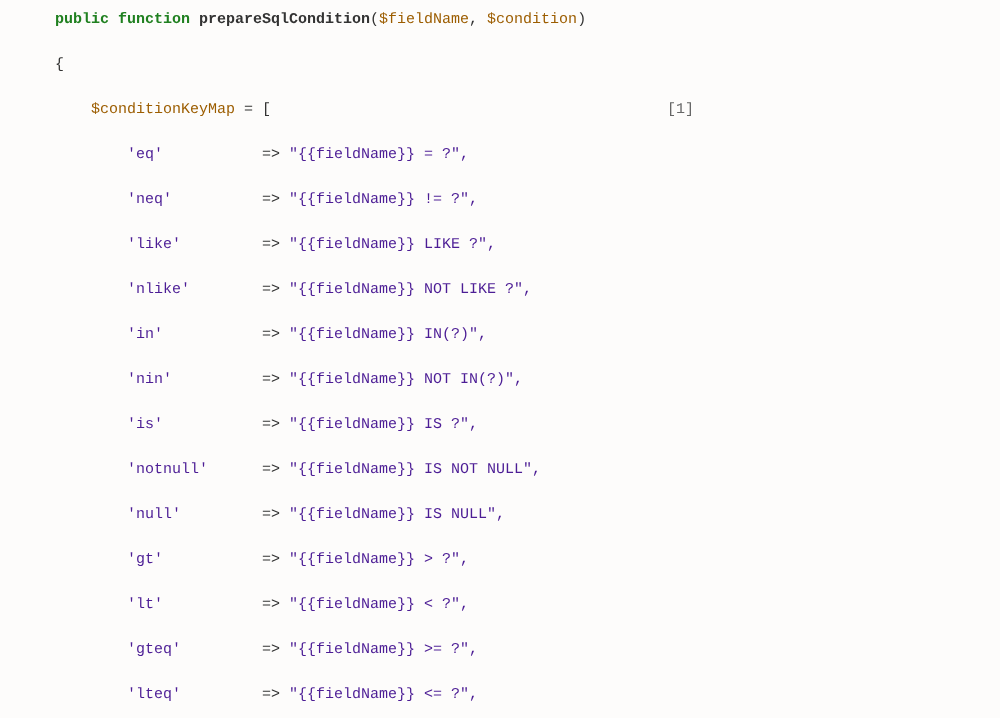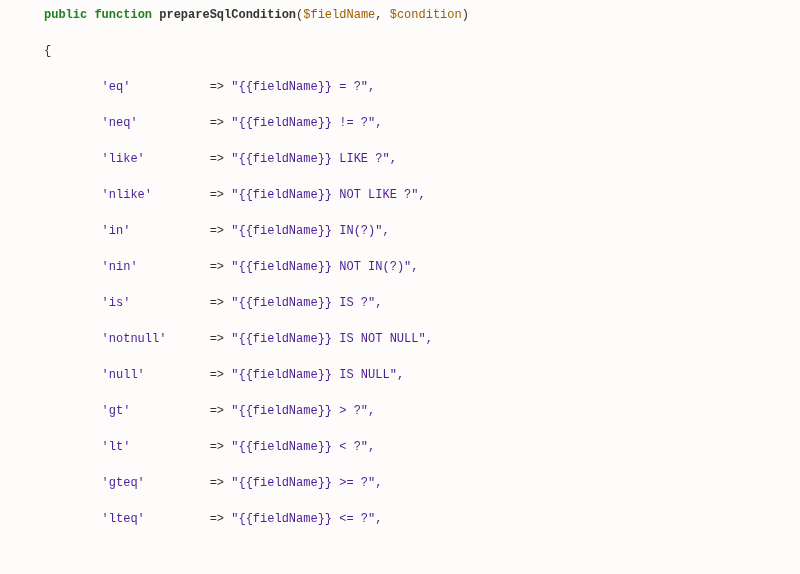--- a/index.html
+++ b/index.html
@@ -19,20 +19,21 @@
     .str { color: #4c1d95; }
     pre { white-space: pre; font-family: inherit; }
     .ann { color: #666; }
     .line { display: block; padding-left: 36px; }
   </style>
 </head>
 <body>
 
 <pre><span class="line"><span class="kw">public</span> <span class="kw">function</span> <span class="fn">prepareSqlCondition</span>(<span class="var">$fieldName</span>, <span class="var">$condition</span>)</span>
 <span class="line">{</span>
+<span class="line">    <span class="var">$conditionKeyMap</span> = [                                            <span class="ann">[1]</span></span>
 <span class="line">        <span class="str">'eq'</span>           =&gt; <span class="str">"{{fieldName}} = ?",</span></span>
 <span class="line">        <span class="str">'neq'</span>          =&gt; <span class="str">"{{fieldName}} != ?",</span></span>
 <span class="line">        <span class="str">'like'</span>         =&gt; <span class="str">"{{fieldName}} LIKE ?",</span></span>
 <span class="line">        <span class="str">'nlike'</span>        =&gt; <span class="str">"{{fieldName}} NOT LIKE ?",</span></span>
 <span class="line">        <span class="str">'in'</span>           =&gt; <span class="str">"{{fieldName}} IN(?)",</span></span>
 <span class="line">        <span class="str">'nin'</span>          =&gt; <span class="str">"{{fieldName}} NOT IN(?)",</span></span>
 <span class="line">        <span class="str">'is'</span>           =&gt; <span class="str">"{{fieldName}} IS ?",</span></span>
 <span class="line">        <span class="str">'notnull'</span>      =&gt; <span class="str">"{{fieldName}} IS NOT NULL",</span></span>
 <span class="line">        <span class="str">'null'</span>         =&gt; <span class="str">"{{fieldName}} IS NULL",</span></span>
 <span class="line">        <span class="str">'gt'</span>           =&gt; <span class="str">"{{fieldName}} &gt; ?",</span></span>

